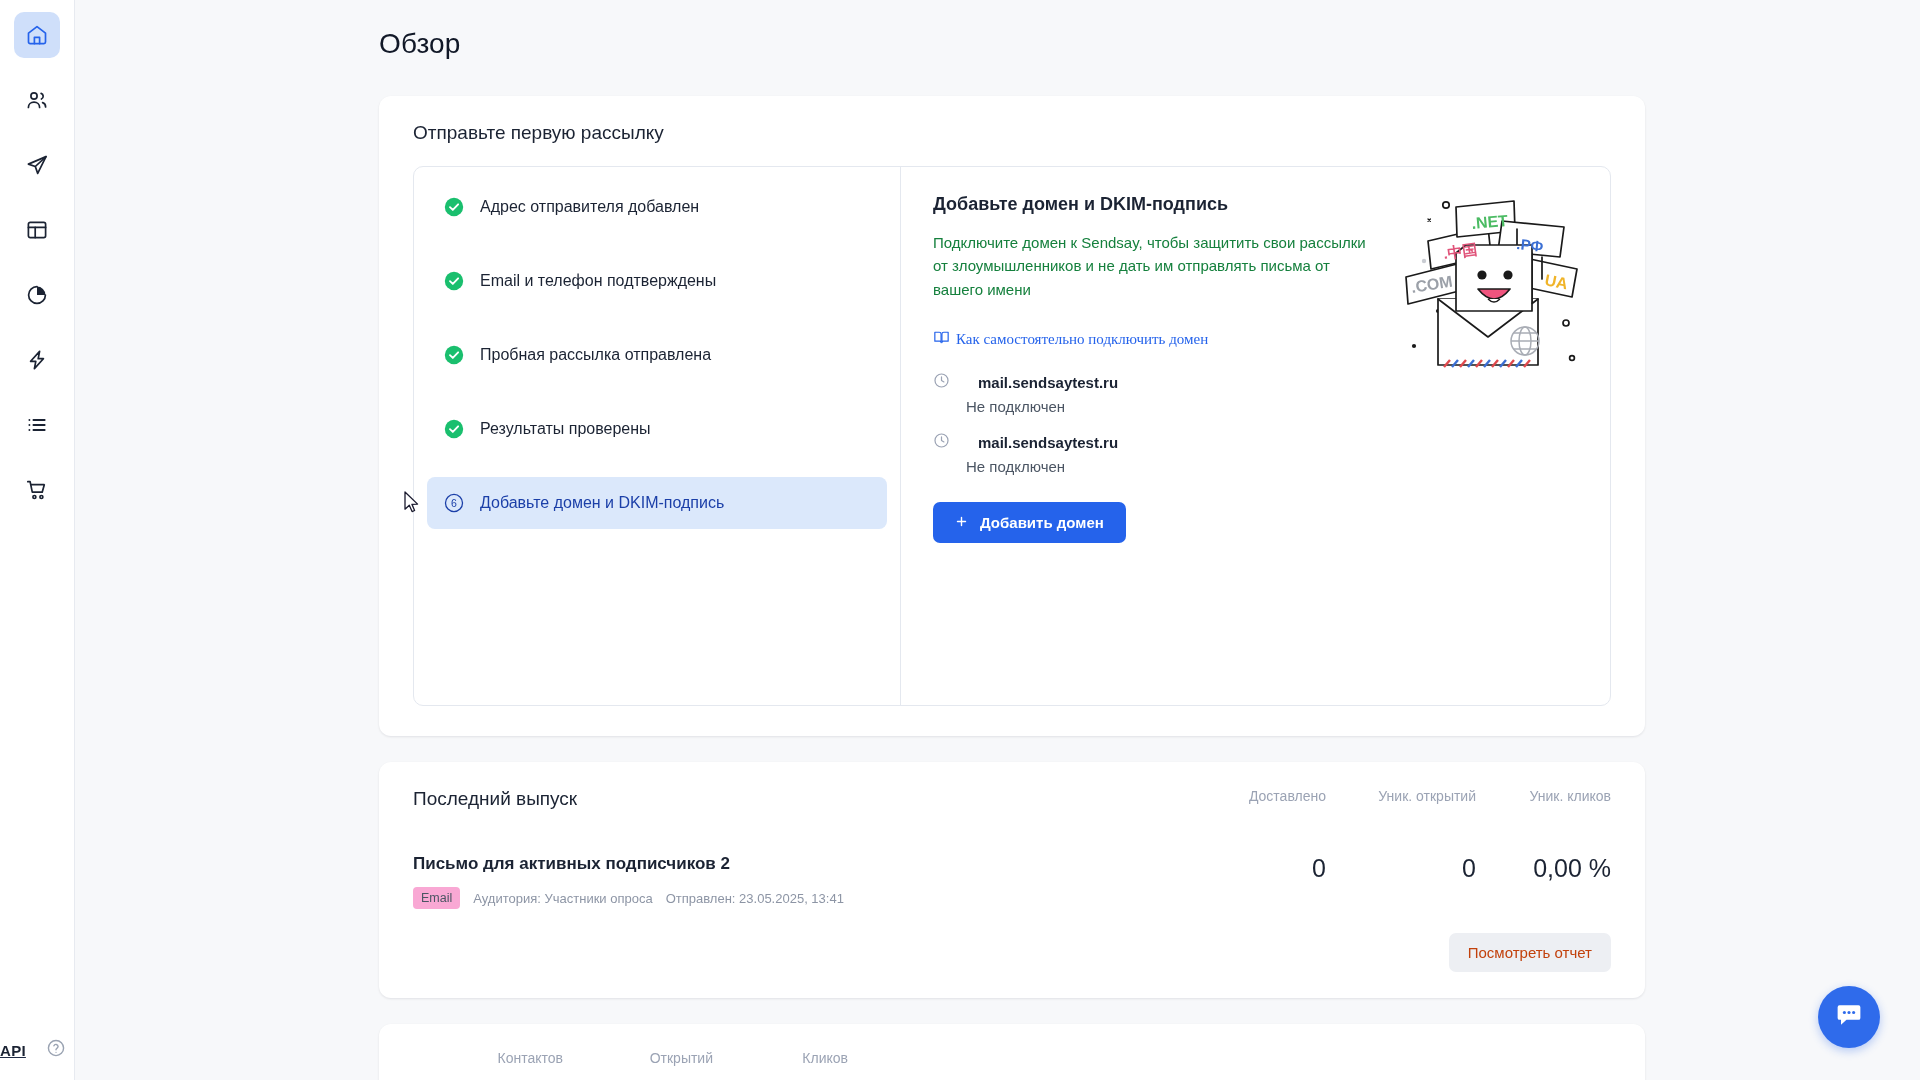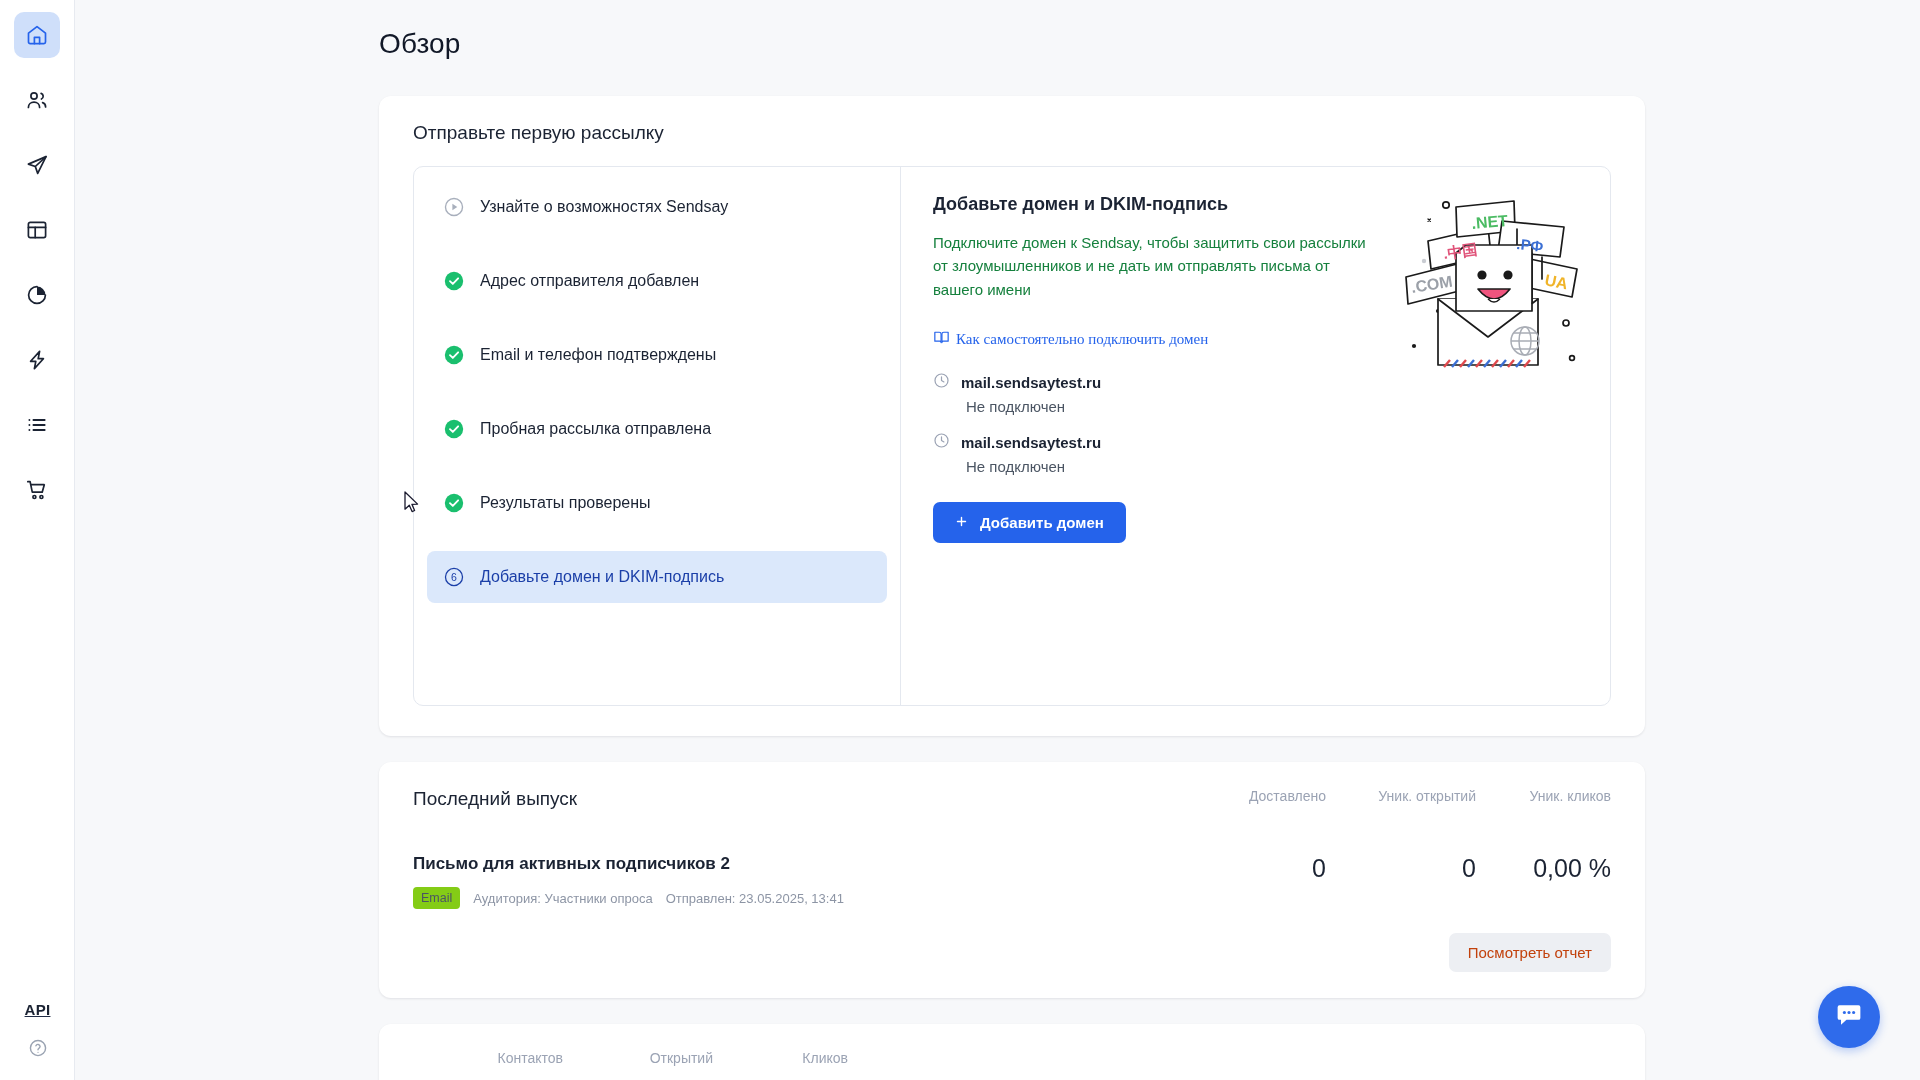--- a/index.html
+++ b/index.html
@@ -30,21 +30,21 @@
     margin-bottom: 19px;
     border-radius: 10px;
     display: flex; align-items: center; justify-content: center;
     cursor: pointer;
     color: #1B2333;
   }
   .nav-item.active { background: #CFDFFA; color: #2563EB; }
   .nav-item svg { display: block; }
   .sidebar-bottom {
     position: absolute; bottom: 18px; left: 0; width: 75px;
-    display: flex; flex-direction: column; align-items: center; gap: 20px; text-decoration: underline;
+    display: flex; flex-direction: row; align-items: center; gap: 20px; text-decoration: underline;
   }
   .api-link {
     font-size: 15px; font-weight: 700; color: #1B2333;
     letter-spacing: .3px; cursor: pointer;
   }
   .help-icon { cursor: pointer; color: #9AA3B2; }
 
   
   .main {
     flex: 1 1 auto; height: 1080px;
@@ -101,21 +101,21 @@
     font-size: 15px; line-height: 1.55; color: #15803d;
     max-width: 440px; margin-bottom: 28px;
   }
   .help-link {
     display: inline-flex; align-items: center; gap: 6px;
     font-size: 15px; color: #2563EB; cursor: pointer; text-decoration: none;
     margin-bottom: 22px;
     font-family: Liberation Serif, serif;
   }
   .domain-item { margin-bottom: 17px; }
-  .domain-line { display: flex; align-items: center; gap: 11px; }
+  .domain-line { display: flex; align-items: center; gap: 28px; }
   .domain-name { font-size: 15px; font-weight: 700; color: #1B2333; }
   .domain-status { font-size: 15px; color: #4B5563; margin: 5px 0 0 33px; }
   .btn-primary {
     margin-top: 10px;
     display: inline-flex; align-items: center; gap: 12px;
     background: #2563EB; color: #fff;
     font-size: 15px; font-weight: 700;
     border: none; border-radius: 7px;
     padding: 12px 22px; cursor: pointer;
     font-family: inherit;
@@ -128,21 +128,21 @@
   .stat-head {
     font-size: 14px; color: #9BA3B4; text-align: right;
   }
   .stat-head.w1 { width: 150px; }
   .stat-head.w2 { width: 150px; }
   .stat-head.w3 { width: 135px; }
   .issue-row { display: flex; align-items: flex-start; justify-content: space-between; margin-top: 22px; }
   .issue-name { font-size: 17px; font-weight: 700; color: #1B2333; }
   .issue-meta { display: flex; align-items: center; gap: 13px; margin-top: 13px; }
   .badge {
-    background: #84cc16; color: #4B5563;
+    background: #f9a8d4; color: #4B5563;
     font-size: 12.5px; border-radius: 4px; padding: 4px 8px;
   }
   .meta-text { font-size: 13px; color: #8D95A5; }
   .stat-vals { display: flex; align-items: baseline; }
   .stat-val { font-size: 25px; color: #1B2333; text-align: right; font-weight: 400; }
   .stat-val.w1 { width: 150px; }
   .stat-val.w2 { width: 150px; }
   .stat-val.w3 { width: 135px; }
   .btn-ghost {
     float: right; margin-top: 24px;
@@ -272,29 +272,20 @@
 
     <h1 class="page-title">Обзор</h1>
 
     <section class="card c1">
       <div class="card-title">Отправьте первую рассылку</div>
 
       <div class="onboard">
 
         <div class="checklist">
 
-          <div class="check-row">
-            <span class="ico-circle">
-              <svg width="22" height="22" viewBox="0 0 24 24" fill="none" stroke="#A8AFBC" stroke-width="1.5">
-                <circle cx="12" cy="12" r="9.3"></circle>
-                <path d="M10.2 8.5 15.6 12l-5.4 3.5z" fill="#A8AFBC" stroke="none"></path>
-              </svg>
-            </span>
-            <span class="check-label">Узнайте о возможностях Sendsay</span>
-          </div>
 
           <div class="check-row">
             <span class="ico-circle">
               <svg width="22" height="22" viewBox="0 0 24 24" fill="none">
                 <circle cx="12" cy="12" r="10" fill="#1ABF6E"></circle>
                 <path d="M7.6 12.2 10.7 15.2 16.5 9.1" stroke="#fff" stroke-width="2" stroke-linecap="round" stroke-linejoin="round"></path>
               </svg>
             </span>
             <span class="check-label">Адрес отправителя добавлен</span>
           </div>

